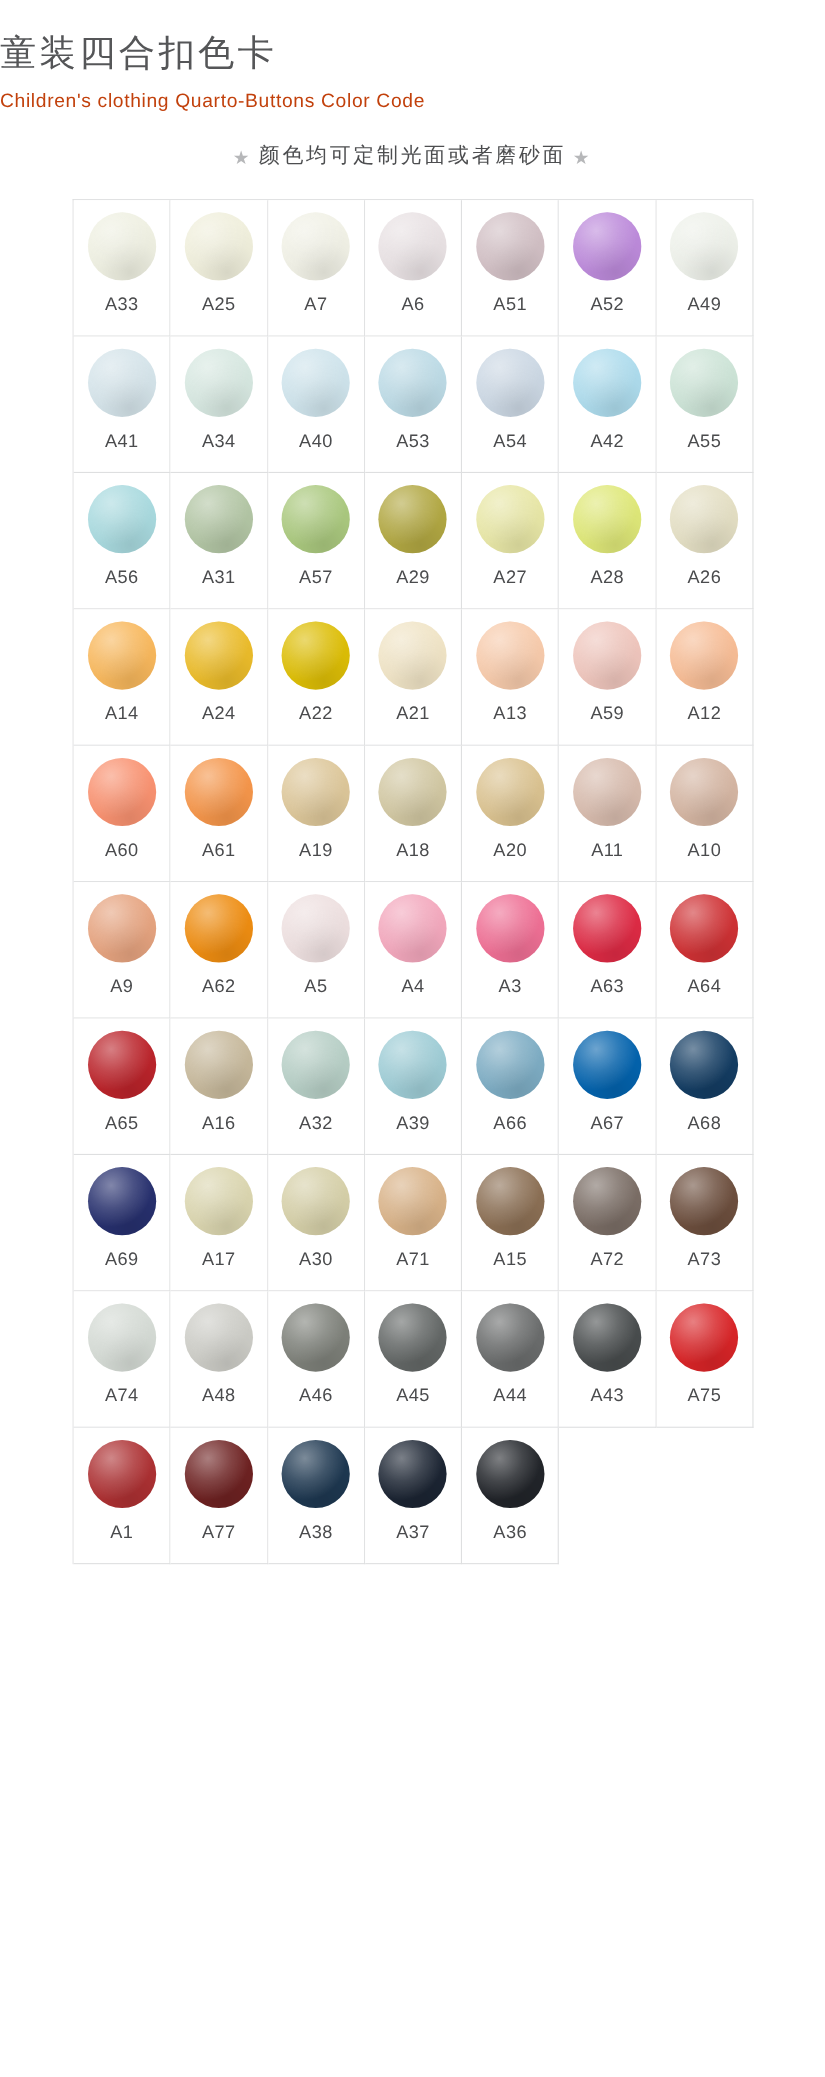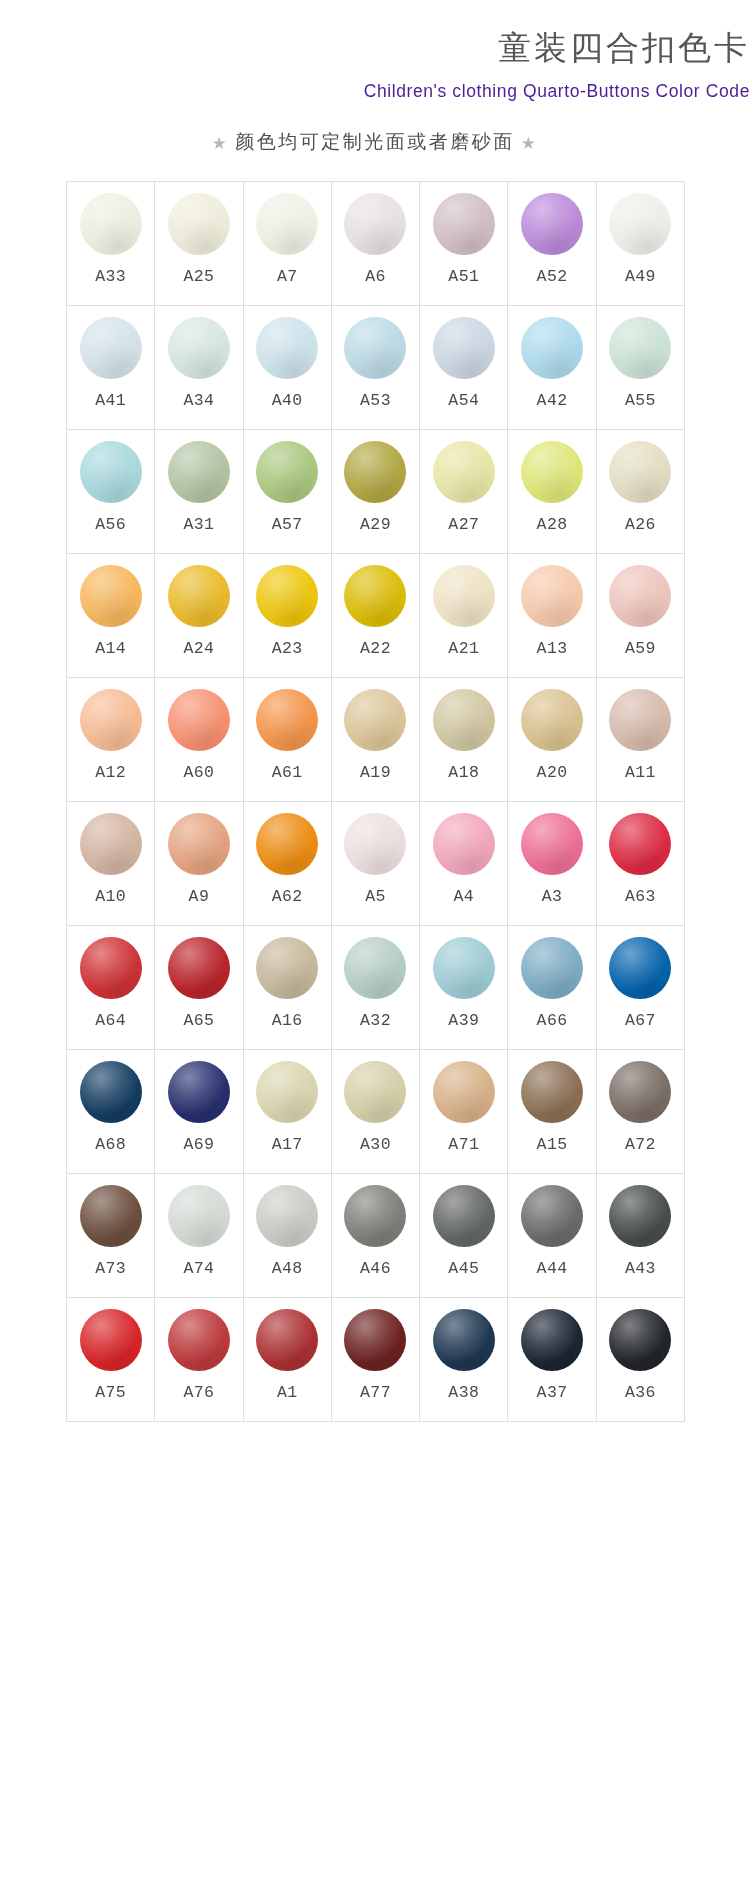--- a/index.html
+++ b/index.html
@@ -20,35 +20,35 @@
     width: 750px;
     height: 1888px;
     position: relative;
     background: #ffffff;
     box-sizing: border-box;
   }
 
   
   .header {
     padding-top: 26px;
-    text-align: right;
+    text-align: left;
   }
   .title-cn {
     font-size: 33px;
     letter-spacing: 3px;
     color: #555658;
     font-weight: 400;
     line-height: 1.35;
     margin: 0;
   }
   .title-en {
     margin: 9px 0 0 0;
     font-size: 17.5px;
     letter-spacing: 0.6px;
-    color: #4c1d95;
+    color: #c2410c;
     font-weight: 400;
     line-height: 1.3;
   }
   .tagline {
     margin: 28px 0 0 0;
     font-size: 19px;
     letter-spacing: 2.5px;
     color: #4d4e50;
     font-weight: 400;
     display: flex;
@@ -62,21 +62,20 @@
     font-size: 17px;
     line-height: 1;
     position: relative;
     top: 1px;
   }
 
   
   .grid-wrap {
     margin: 26px auto 0 auto;
     width: 618px;
-    font-family: Liberation Mono, monospace;
   }
   .grid {
     width: 618px;
     border-top: 1px solid #dedfe0;
     border-left: 1px solid #dedfe0;
     display: grid;
     grid-template-columns: repeat(7, 1fr);
     background: #ffffff;
   }
   .cell {
@@ -220,24 +219,20 @@
         </div>
         <div class="cell">
           <div class="swatch" style="background: rgb(248, 184, 93);"></div>
           <div class="cell-label">A14</div>
         </div>
         <div class="cell">
           <div class="swatch" style="background: rgb(235, 188, 43);"></div>
           <div class="cell-label">A24</div>
         </div>
         <div class="cell">
-          <div class="swatch" style="background: rgb(239, 199, 12);"></div>
-          <div class="cell-label">A23</div>
-        </div>
-        <div class="cell">
           <div class="swatch" style="background: rgb(221, 190, 7);"></div>
           <div class="cell-label">A22</div>
         </div>
         <div class="cell">
           <div class="swatch" style="background: rgb(240, 228, 198);"></div>
           <div class="cell-label">A21</div>
         </div>
         <div class="cell">
           <div class="swatch" style="background: rgb(247, 203, 172);"></div>
           <div class="cell-label">A13</div>
@@ -384,24 +379,20 @@
         </div>
         <div class="cell">
           <div class="swatch" style="background: rgb(73, 77, 78);"></div>
           <div class="cell-label">A43</div>
         </div>
         <div class="cell">
           <div class="swatch" style="background: rgb(217, 37, 40);"></div>
           <div class="cell-label">A75</div>
         </div>
         <div class="cell">
-          <div class="swatch" style="background: rgb(191, 58, 60);"></div>
-          <div class="cell-label">A76</div>
-        </div>
-        <div class="cell">
           <div class="swatch" style="background: rgb(173, 49, 51);"></div>
           <div class="cell-label">A1</div>
         </div>
         <div class="cell">
           <div class="swatch" style="background: rgb(110, 34, 34);"></div>
           <div class="cell-label">A77</div>
         </div>
         <div class="cell">
           <div class="swatch" style="background: rgb(30, 56, 81);"></div>
           <div class="cell-label">A38</div>

